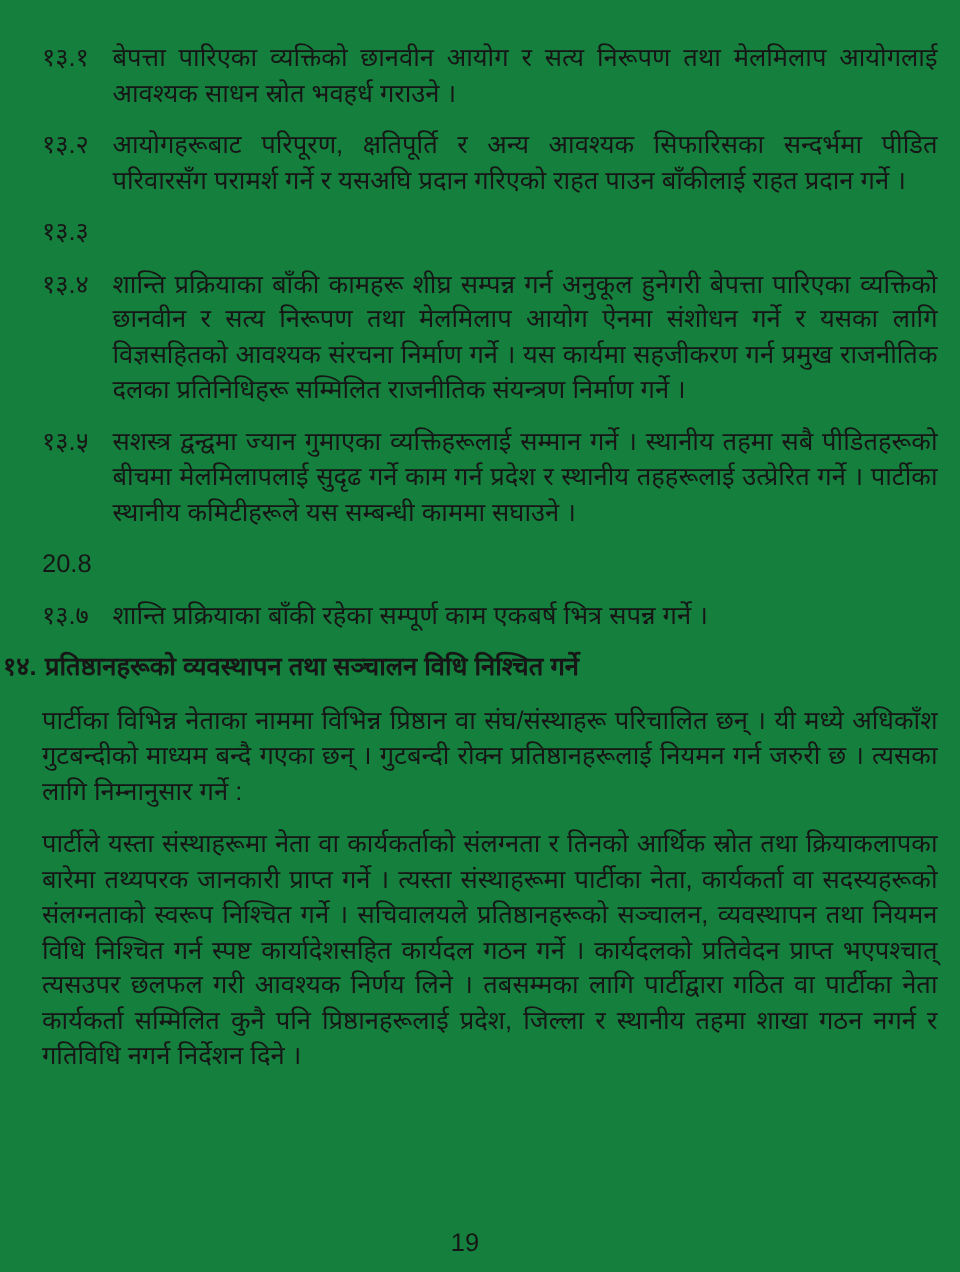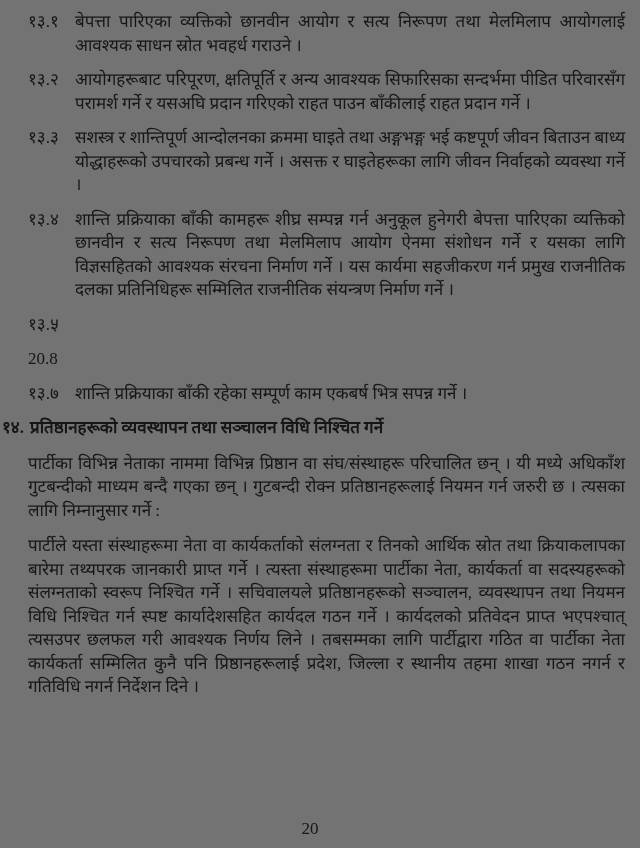--- a/index.html
+++ b/index.html
@@ -5,27 +5,27 @@
   html, body {
     margin: 0;
     padding: 0;
     background: #ffffff;
   }
   .page {
     position: relative;
     width: 640px;
     height: 848px;
     margin: 0 auto;
-    background: #737373;
+    background: #15803d;
     color: #161616;
-    font-family: Liberation Serif, serif;
+    font-family: Liberation Sans, sans-serif;
     font-size: 17px;
     line-height: 23.5px;
     box-sizing: border-box;
-    padding: 10px 15px 0 0;
+    padding: 27px 15px 0 0;
     overflow: hidden;
   }
   .clause {
     display: flex;
     align-items: flex-start;
     margin: 0 0 11px 0;
   }
   .clause .num {
     flex: 0 0 47px;
     margin-left: 28px;
@@ -72,45 +72,45 @@
     <div class="txt">बेपत्ता पारिएका व्यक्तिको छानवीन आयोग र सत्य निरूपण तथा मेलमिलाप आयोगलाई आवश्यक साधन स्रोत भवहर्ध गराउने ।</div>
   </div>
 
   <div class="clause">
     <span class="num">१३.२</span>
     <div class="txt">आयोगहरूबाट परिपूरण, क्षतिपूर्ति र अन्य आवश्यक सिफारिसका सन्दर्भमा पीडित परिवारसँग परामर्श गर्ने र यसअघि प्रदान गरिएको राहत पाउन बाँकीलाई राहत प्रदान गर्ने ।</div>
   </div>
 
   <div class="clause">
     <span class="num">१३.३</span>
-    <div class="txt">सशस्त्र र शान्तिपूर्ण आन्दोलनका क्रममा घाइते तथा अङ्गभङ्ग भई कष्टपूर्ण जीवन बिताउन बाध्य योद्धाहरूको उपचारको प्रबन्ध गर्ने । असक्त र घाइतेहरूका लागि जीवन निर्वाहको व्यवस्था गर्ने ।</div>
   </div>
 
   <div class="clause">
     <span class="num">१३.४</span>
     <div class="txt">शान्ति प्रक्रियाका बाँकी कामहरू शीघ्र सम्पन्न गर्न अनुकूल हुनेगरी बेपत्ता पारिएका व्यक्तिको छानवीन र सत्य निरूपण तथा मेलमिलाप आयोग ऐनमा संशोधन गर्ने र यसका लागि विज्ञसहितको आवश्यक संरचना निर्माण गर्ने । यस कार्यमा सहजीकरण गर्न प्रमुख राजनीतिक दलका प्रतिनिधिहरू सम्मिलित राजनीतिक संयन्त्रण निर्माण गर्ने ।</div>
   </div>
 
   <div class="clause">
     <span class="num">१३.५</span>
+    <div class="txt">सशस्त्र द्वन्द्वमा ज्यान गुमाएका व्यक्तिहरूलाई सम्मान गर्ने । स्थानीय तहमा सबै पीडितहरूको बीचमा मेलमिलापलाई सुदृढ गर्ने काम गर्न प्रदेश र स्थानीय तहहरूलाई उत्प्रेरित गर्ने । पार्टीका स्थानीय कमिटीहरूले यस सम्बन्धी काममा सघाउने ।</div>
   </div>
 
   <div class="clause">
     <span class="num">20.8</span>
   </div>
 
   <div class="clause">
     <span class="num">१३.७</span>
     <div class="txt">शान्ति प्रक्रियाका बाँकी रहेका सम्पूर्ण काम एकबर्ष भित्र सपन्न गर्ने ।</div>
   </div>
 
   <div class="section-heading">
     <span class="num">१४.</span>
     <div class="txt">प्रतिष्ठानहरूको व्यवस्थापन तथा सञ्चालन विधि निश्चित गर्ने</div>
   </div>
 
   <p class="para">पार्टीका विभिन्न नेताका नाममा विभिन्न प्रिष्ठान वा संघ/संस्थाहरू परिचालित छन् । यी मध्ये अधिकाँश गुटबन्दीको माध्यम बन्दै गएका छन् । गुटबन्दी रोक्न प्रतिष्ठानहरूलाई नियमन गर्न जरुरी छ । त्यसका लागि निम्नानुसार गर्ने :</p>
 
   <p class="para">पार्टीले यस्ता संस्थाहरूमा नेता वा कार्यकर्ताको संलग्नता र तिनको आर्थिक स्रोत तथा क्रियाकलापका बारेमा तथ्यपरक जानकारी प्राप्त गर्ने । त्यस्ता संस्थाहरूमा पार्टीका नेता, कार्यकर्ता वा सदस्यहरूको संलग्नताको स्वरूप निश्चित गर्ने । सचिवालयले प्रतिष्ठानहरूको सञ्चालन, व्यवस्थापन तथा नियमन विधि निश्चित गर्न स्पष्ट कार्यादेशसहित कार्यदल गठन गर्ने । कार्यदलको प्रतिवेदन प्राप्त भएपश्चात् त्यसउपर छलफल गरी आवश्यक निर्णय लिने । तबसम्मका लागि पार्टीद्वारा गठित वा पार्टीका नेता कार्यकर्ता सम्मिलित कुनै पनि प्रिष्ठानहरूलाई प्रदेश, जिल्ला र स्थानीय तहमा शाखा गठन नगर्न र गतिविधि नगर्न निर्देशन दिने ।</p>
 
-  <div class="page-number">20</div>
+  <div class="page-number">19</div>
 
 </div>
 
 </body></html>

